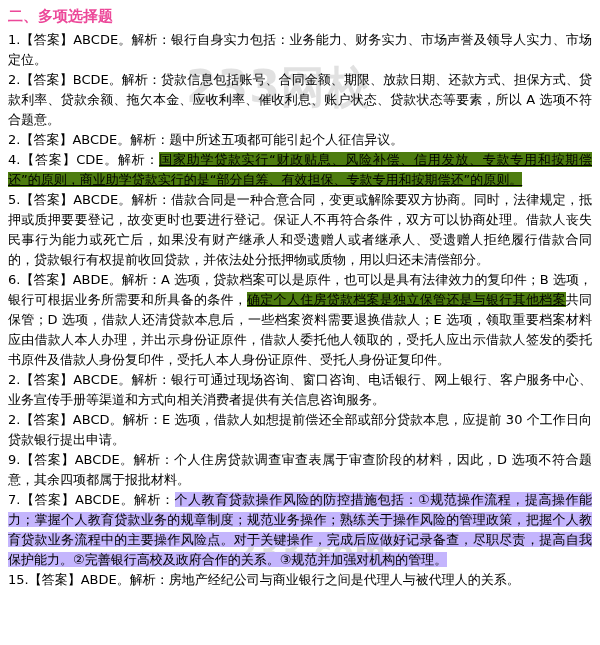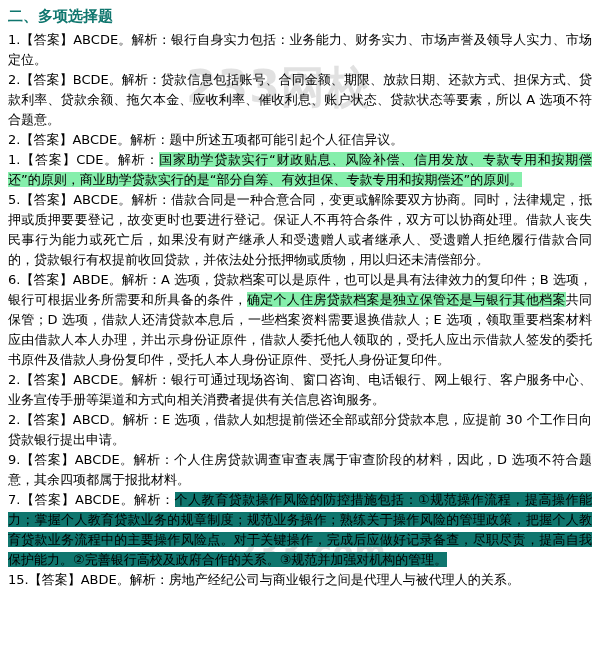--- a/index.html
+++ b/index.html
@@ -48,57 +48,58 @@
     position: relative;
     z-index: 2;
     padding: 6px 8px 0 8px;
   }
   h2.section-title {
     font-size: 15px;
     font-weight: bold;
     margin: 0 0 4px 0;
     padding: 0;
     line-height: 20px;
-    color: #0f766e;
+    color: #ec4899;
   }
   .item {
     font-size: 13px;
     line-height: 20px;
     margin: 0;
     padding: 0;
     color: #000;
     text-align: justify;
     text-justify: inter-ideograph;
   }
   .hl-green {
-    background: #86efac;
+    background: #4d7c0f;
+    text-decoration: underline;
   }
   .hl-pink {
-    background: #0f766e;
+    background: #c4b5fd;
   }
 </style>
 </head>
 <body>
 
 <div class="page">
 
   <div class="watermark wm1">233网校</div>
   <div class="watermark wm2">233.com</div>
 
   <div class="content">
 
     <h2 class="section-title">二、多项选择题</h2>
 
     <p class="item"><span>1.【答案】ABCDE。解析：银行自身实力包括：业务能力、财务实力、市场声誉及领导人实力、市场定位。</span></p>
 
     <p class="item"><span>2.【答案】BCDE。解析：贷款信息包括账号、合同金额、期限、放款日期、还款方式、担保方式、贷款利率、贷款余额、拖欠本金、应收利率、催收利息、账户状态、贷款状态等要素，所以 A 选项不符合题意。</span></p>
 
     <p class="item"><span>2.【答案】ABCDE。解析：题中所述五项都可能引起个人征信异议。</span></p>
 
-    <p class="item"><span>1.【答案】CDE。解析：</span><span class="hl-green">国家助学贷款实行“财政贴息、风险补偿、信用发放、专款专用和按期偿还”的原则，商业助学贷款实行的是“部分自筹、有效担保、专款专用和按期偿还”的原则。</span></p>
+    <p class="item"><span>4.【答案】CDE。解析：</span><span class="hl-green">国家助学贷款实行“财政贴息、风险补偿、信用发放、专款专用和按期偿还”的原则，商业助学贷款实行的是“部分自筹、有效担保、专款专用和按期偿还”的原则。</span></p>
 
     <p class="item"><span>5.【答案】ABCDE。解析：借款合同是一种合意合同，变更或解除要双方协商。同时，法律规定，抵押或质押要要登记，故变更时也要进行登记。保证人不再符合条件，双方可以协商处理。借款人丧失民事行为能力或死亡后，如果没有财产继承人和受遗赠人或者继承人、受遗赠人拒绝履行借款合同的，贷款银行有权提前收回贷款，并依法处分抵押物或质物，用以归还未清偿部分。</span></p>
 
     <p class="item"><span>6.【答案】ABDE。解析：A 选项，贷款档案可以是原件，也可以是具有法律效力的复印件；B 选项，银行可根据业务所需要和所具备的条件，</span><span class="hl-green">确定个人住房贷款档案是独立保管还是与银行其他档案</span><span>共同保管；D 选项，借款人还清贷款本息后，一些档案资料需要退换借款人；E 选项，领取重要档案材料应由借款人本人办理，并出示身份证原件，借款人委托他人领取的，受托人应出示借款人签发的委托书原件及借款人身份复印件，受托人本人身份证原件、受托人身份证复印件。</span></p>
 
     <p class="item"><span>2.【答案】ABCDE。解析：银行可通过现场咨询、窗口咨询、电话银行、网上银行、客户服务中心、业务宣传手册等渠道和方式向相关消费者提供有关信息咨询服务。</span></p>
 
     <p class="item"><span>2.【答案】ABCD。解析：E 选项，借款人如想提前偿还全部或部分贷款本息，应提前 30 个工作日向贷款银行提出申请。</span></p>
 
     <p class="item"><span>9.【答案】ABCDE。解析：个人住房贷款调查审查表属于审查阶段的材料，因此，D 选项不符合题意，其余四项都属于报批材料。</span></p>

